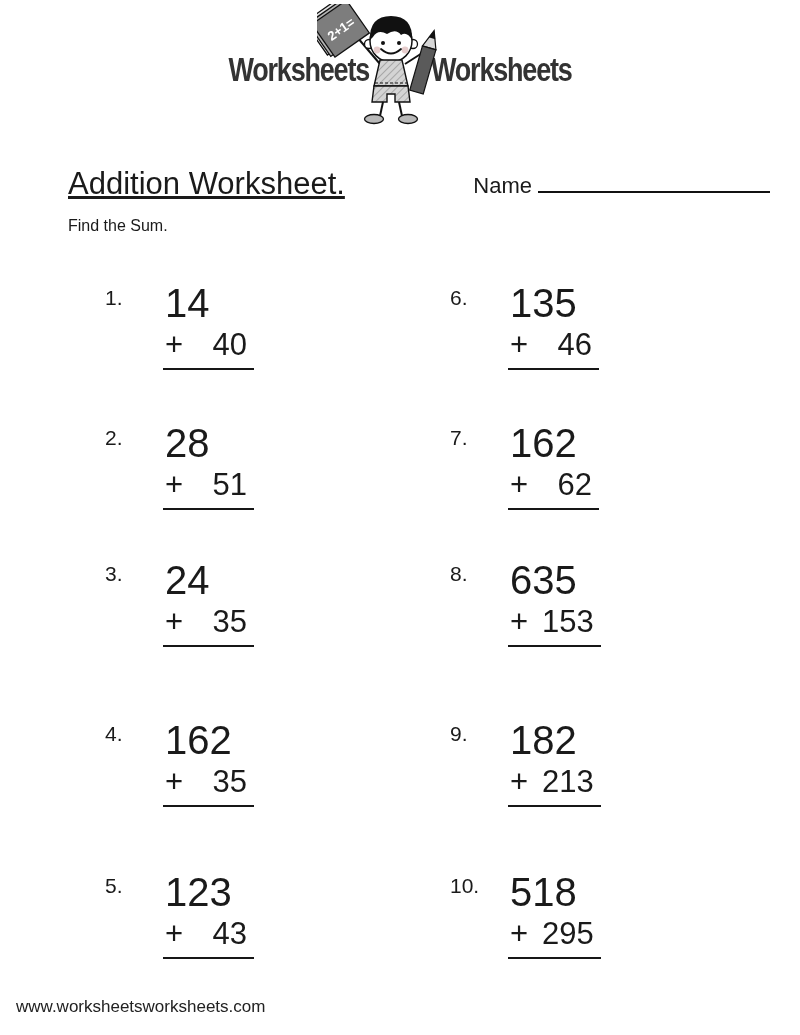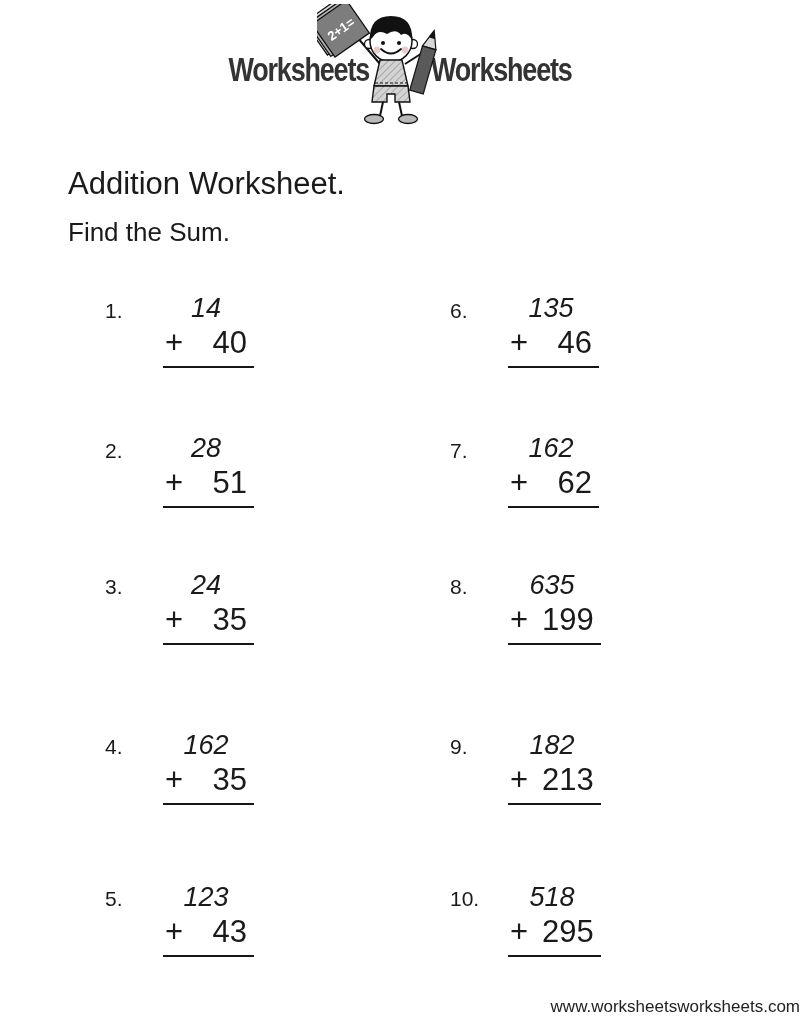--- a/index.html
+++ b/index.html
@@ -11,40 +11,40 @@
   .logo{display:flex;justify-content:center;align-items:flex-start;height:132px;}
   .logo-text{
     display:inline-block;font-size:27px;font-weight:700;color:#333;
     letter-spacing:-1.2px;margin-top:52px;transform:scaleY(1.2);transform-origin:top;
     font-family:"Liberation Sans", sans-serif;
   }
   .logo-kid{width:150px;height:122px;margin:4px -36px 0 -52px;position:relative;z-index:1;}
   
   .header{display:flex;justify-content:space-between;align-items:flex-start;
           padding:0 30px 0 68px;margin-top:36px;}
-  .title{font-size:31px;line-height:1.05;}
+  .title{font-size:31px;line-height:1.05;text-decoration:underline;}
   .name-block{font-size:22px;margin-top:3px;white-space:nowrap;}
   .name-line{display:inline-block;width:232px;border-bottom:2px solid #111;height:20px;margin-left:6px;}
-  .instruction{font-size:26px;margin:16px 8px 0 68px;}
+  .instruction{font-size:16px;margin:16px 8px 0 68px;}
   
   .problems{
     display:grid;grid-template-columns:345px 1fr;grid-auto-flow:column;
     grid-template-rows:140px 136px 160px 152px 160px;
     padding-left:105px;margin-top:46px;
   }
   .problem{display:flex;align-items:flex-start;}
   .pnum{width:58px;font-size:21px;padding-top:5px;flex:0 0 58px;}
   .op{border-bottom:2px solid #161616;padding:0 7px 6px 2px;min-width:82px;}
   .late .op{margin-top:1px;}
-  .top{text-align:center;font-size:27px;line-height:1.1;font-style:italic;}
+  .top{text-align:left;font-size:40px;line-height:1.1;}
   .bottom{display:flex;justify-content:space-between;align-items:baseline;
           gap:14px;font-size:31px;line-height:1.1;margin-top:3px;}
   .addend{text-align:right;}
   
-  .footer{position:absolute;left:8px;right:0;top:997px;text-align:right;font-size:17px;color:#222;}
+  .footer{position:absolute;left:16px;right:0;top:997px;text-align:left;font-size:17px;color:#222;}
 </style>
 </head>
 <body>
 
 <div class="logo">
   <span class="logo-text">Worksheets</span>
 
   <svg class="logo-kid" viewBox="0 0 150 122" aria-hidden="true">
     <defs>
       <pattern id="hatch" patternUnits="userSpaceOnUse" width="5" height="5" patternTransform="rotate(45)">
@@ -91,20 +91,23 @@
 
     <ellipse cx="57" cy="115" rx="9.5" ry="4.5" fill="#b9b9b9" stroke="#111" stroke-width="1.3"></ellipse>
     <ellipse cx="91" cy="115" rx="9.5" ry="4.5" fill="#b9b9b9" stroke="#111" stroke-width="1.3"></ellipse>
   </svg>
 
   <span class="logo-text">Worksheets</span>
 </div>
 
 <div class="header">
   <div class="title">Addition Worksheet.</div>
+  <div class="name-block">
+    <span>Name</span><span class="name-line"></span>
+  </div>
 </div>
 <div class="instruction">Find the Sum.</div>
 
 <div class="problems">
 
   <div class="problem">
     <span class="pnum">1.</span>
     <div class="op">
       <div class="top">14</div>
       <div class="bottom">
@@ -179,21 +182,21 @@
       </div>
     </div>
   </div>
 
   <div class="problem late">
     <span class="pnum">8.</span>
     <div class="op">
       <div class="top">635</div>
       <div class="bottom">
         <span class="plus">+</span>
-        <span class="addend">199</span>
+        <span class="addend">153</span>
       </div>
     </div>
   </div>
 
   <div class="problem late">
     <span class="pnum">9.</span>
     <div class="op">
       <div class="top">182</div>
       <div class="bottom">
         <span class="plus">+</span>

